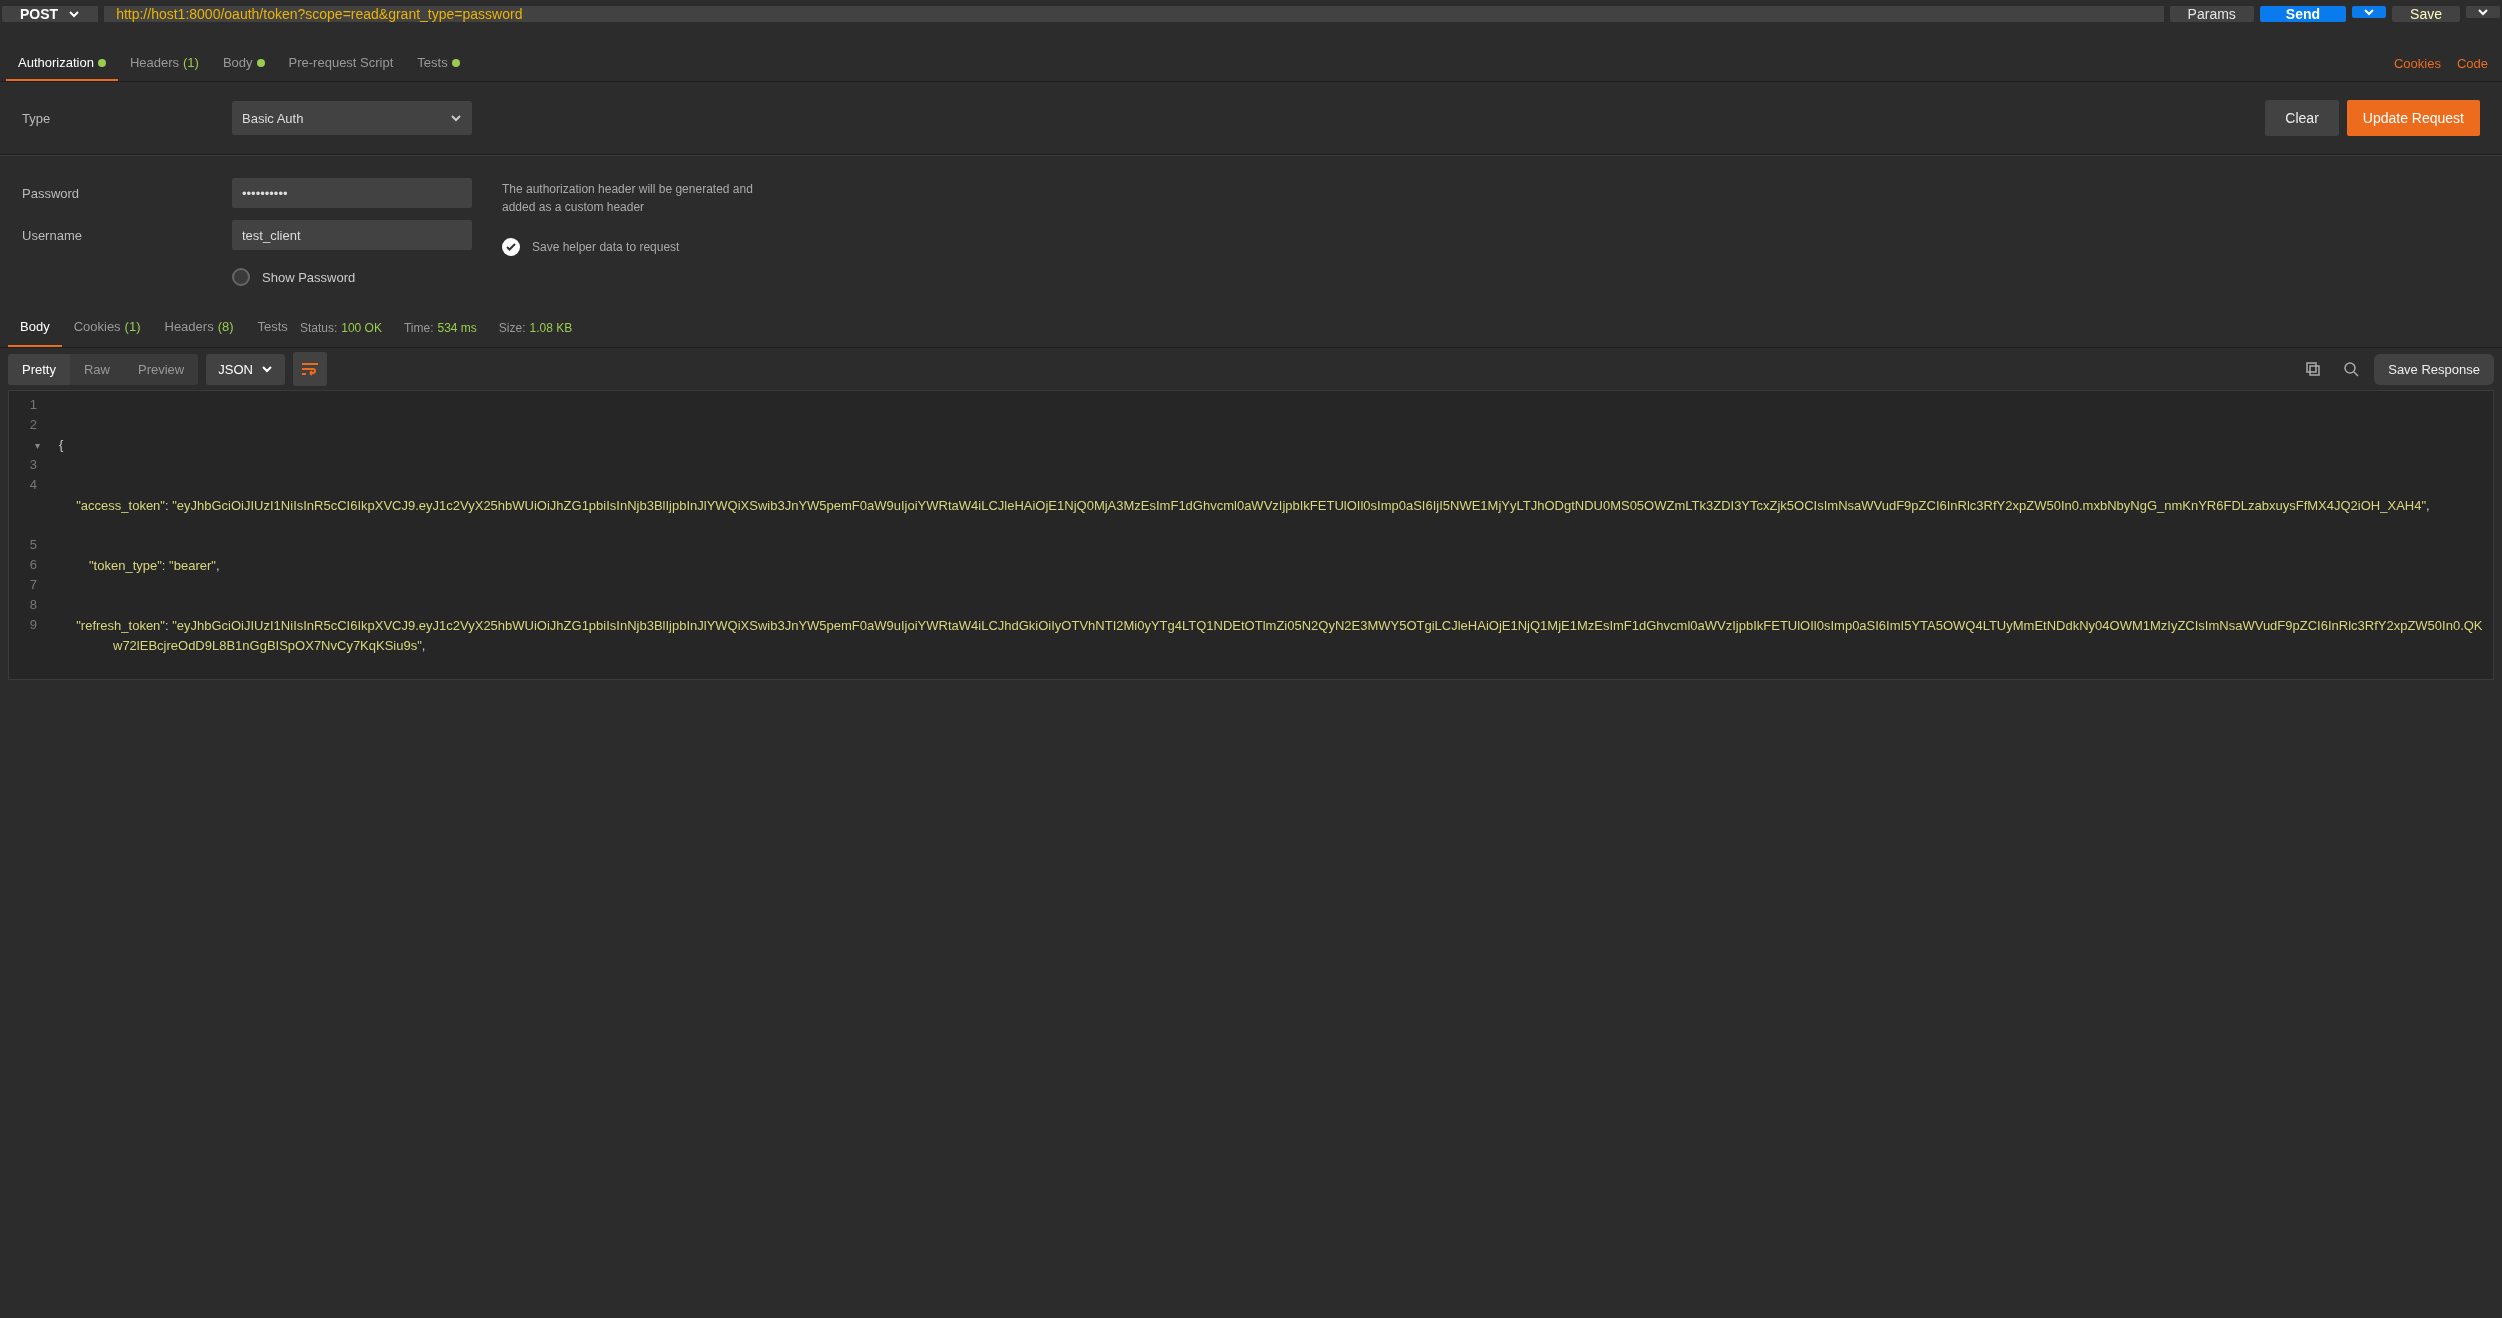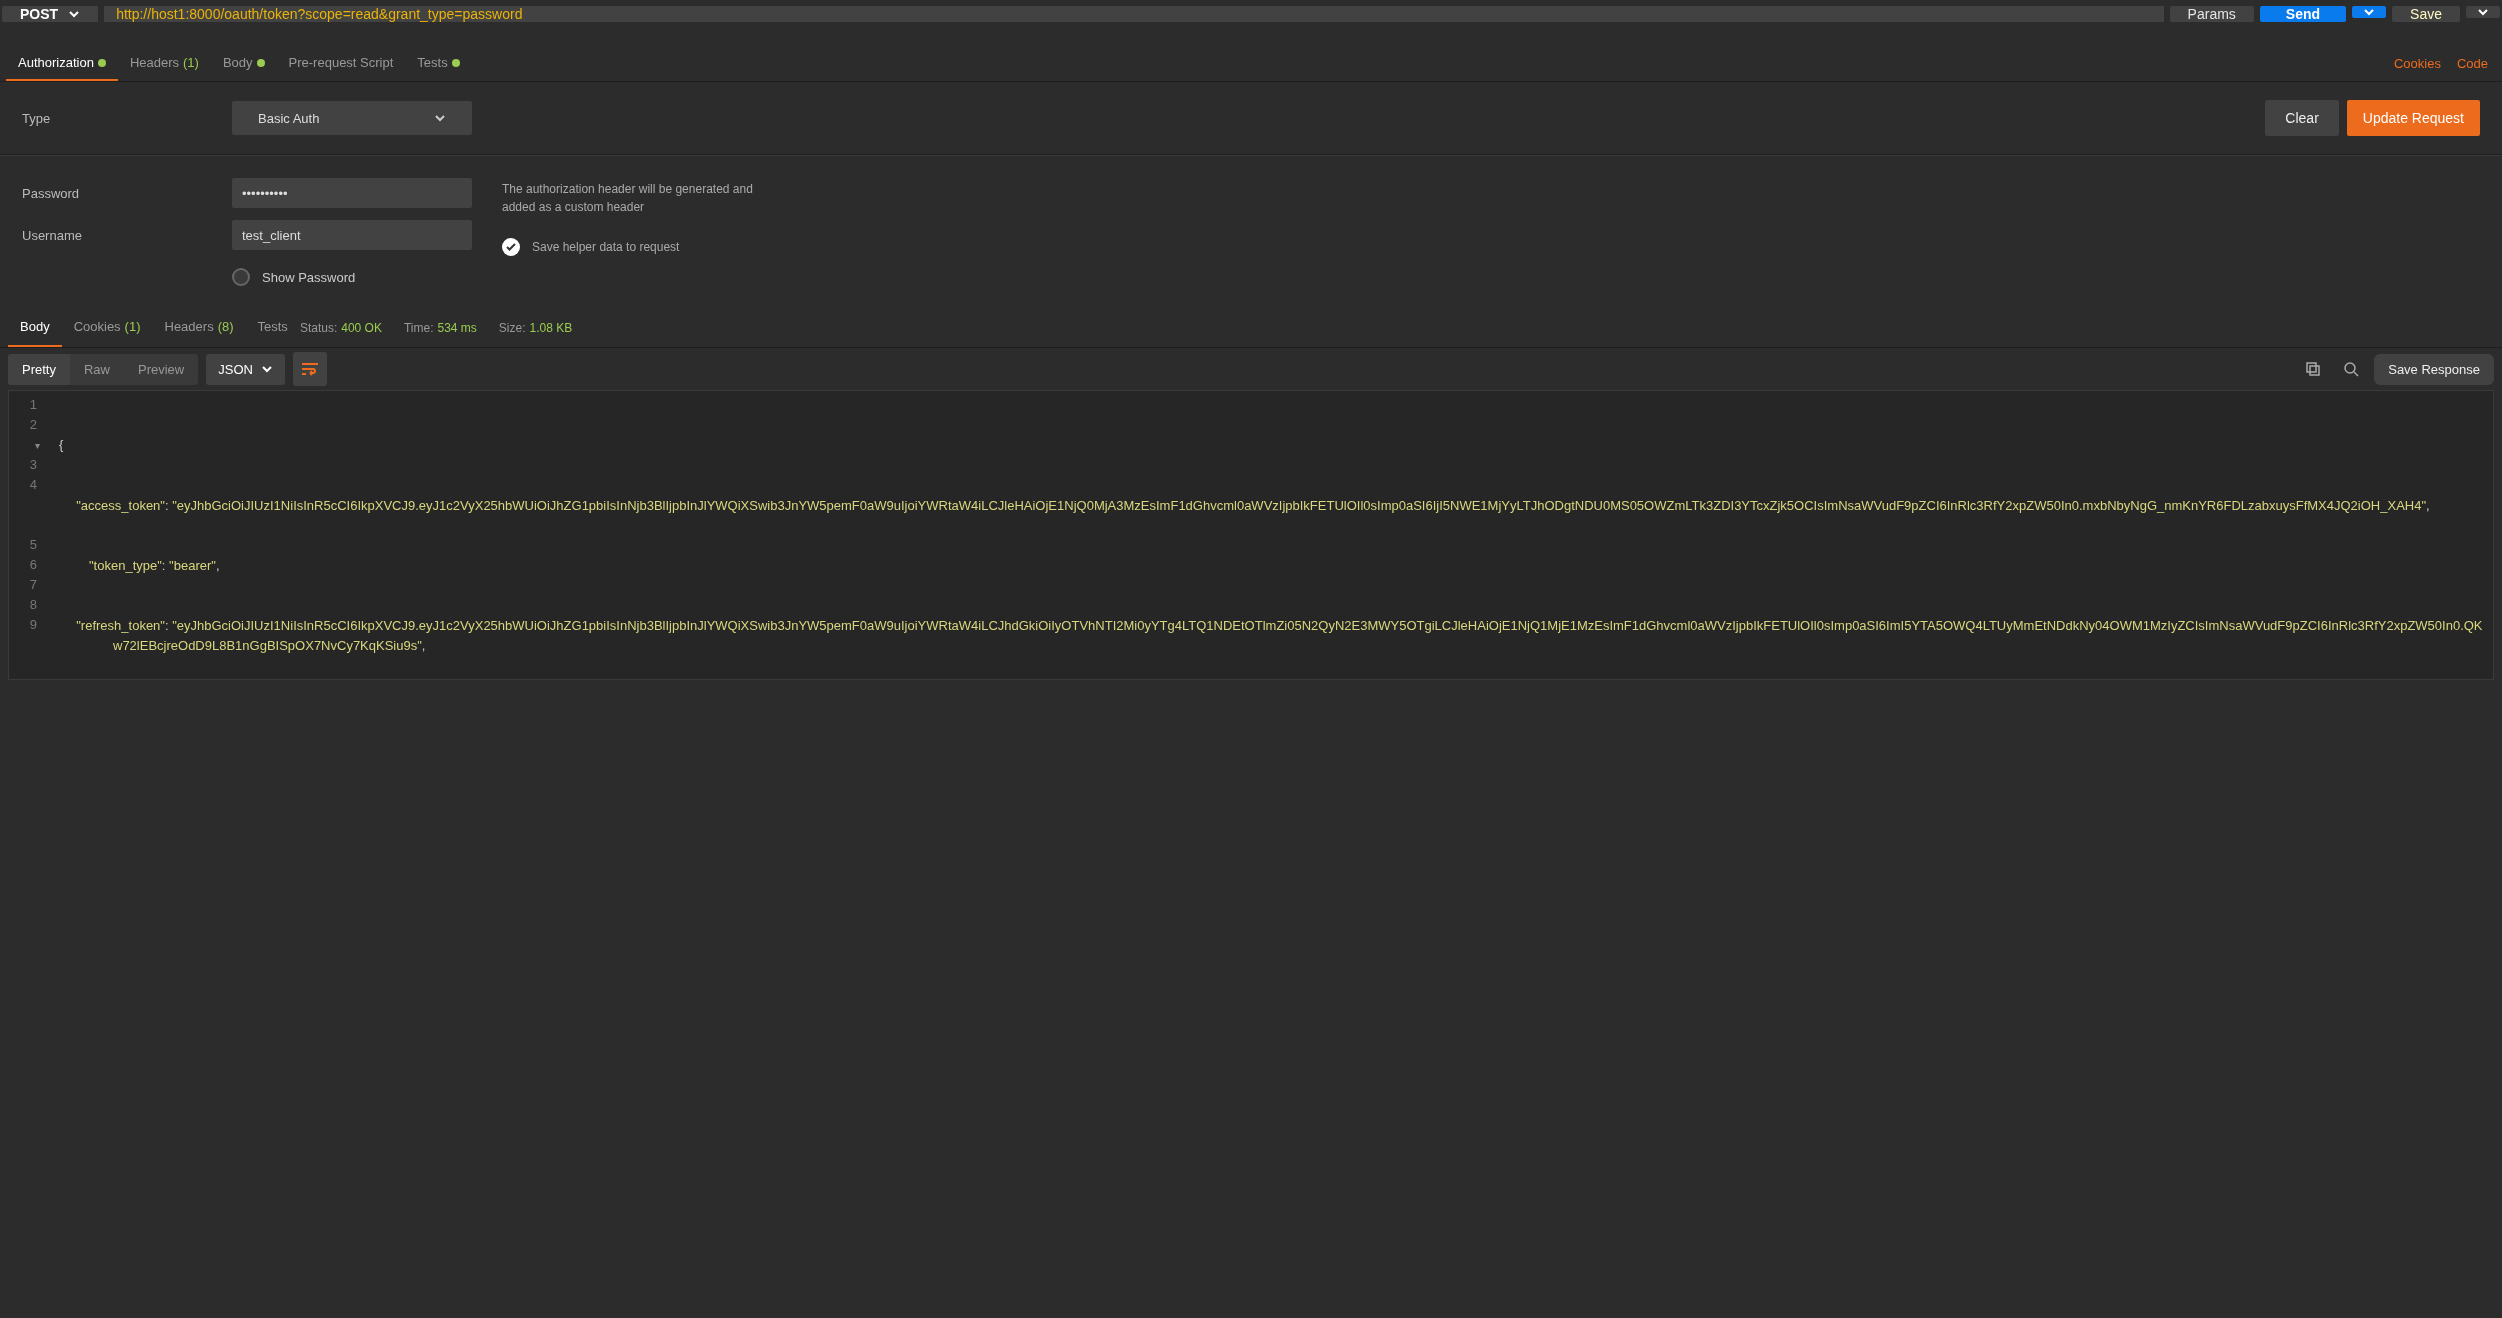--- a/index.html
+++ b/index.html
@@ -16,21 +16,21 @@
 .tabs-row { display: flex; align-items: center; border-bottom: 1px solid #1e1e1e; padding: 0 6px; height: 36px; }
 .tab { padding: 0 12px; height: 100%; display: flex; align-items: center; gap: 4px; font-size: 13px; color: #999; cursor: pointer; border-bottom: 2px solid transparent; }
 .tab.active { color: #fff; border-bottom-color: #ED6B1C; }
 .tab .count { color: #9BCB50; }
 .dot { width: 8px; height: 8px; border-radius: 50%; background: #9BCB50; display: inline-block; }
 .tabs-row .spacer { flex: 1; }
 .link-orange { color: #ED6B1C; font-size: 13px; padding: 0 8px; cursor: pointer; }
 .auth-panel { padding: 18px 22px; border-bottom: 1px solid #1e1e1e; }
 .auth-row1 { display: flex; align-items: center; }
 .label { width: 210px; color: #bbb; font-size: 13px; }
-.select-box { background: #424242; color: #ddd; display: flex; align-items: center; justify-content: space-between; padding: 0 26px; height: 34px; width: 240px; cursor: pointer; border-radius: 2px; }
+.select-box { background: #424242; color: #ddd; display: flex; align-items: center; justify-content: space-between; padding: 0 10px; height: 34px; width: 240px; cursor: pointer; border-radius: 2px; }
 .auth-row1 .spacer { flex: 1; }
 .btn-grey { background: #424242; color: #eee; padding: 0 20px; height: 36px; }
 .auth-fields { padding: 22px; display: flex; gap: 30px; border-top: 1px solid #3a3a3a; }
 .fields-left { display: flex; flex-direction: column; gap: 12px; }
 .field-row { display: flex; align-items: center; }
 .text-input { background: #424242; border: none; color: #ddd; height: 30px; width: 240px; padding: 0 10px; outline: none; font-size: 13px; border-radius: 2px; }
 .show-pw { display: flex; align-items: center; gap: 12px; margin-left: 210px; margin-top: 6px; }
 .radio-off { width: 18px; height: 18px; border-radius: 50%; border: 2px solid #666; background: #3a3a3a; }
 .fields-right { padding-top: 2px; color: #aaa; font-size: 12px; line-height: 1.5; }
 .check-on { width: 18px; height: 18px; border-radius: 50%; background: #fff; display: inline-flex; align-items: center; justify-content: center; margin-right: 12px; }
@@ -165,21 +165,21 @@
   </div>
   <div class="tab">
     <span>Headers</span>
     <span class="count">(8)</span>
   </div>
   <div class="tab">
     <span>Tests</span>
   </div>
   <div class="spacer"></div>
   <div class="resp-meta">
-    <div><span>Status:</span><span class="val">400 OK</span></div>
+    <div><span>Status:</span><span class="val">100 OK</span></div>
     <div><span>Time:</span><span class="val">534 ms</span></div>
     <div><span>Size:</span><span class="val">1.08 KB</span></div>
   </div>
 </div>
 
 <div class="resp-toolbar">
   <div class="seg">
     <div class="seg-btn active">Pretty</div>
     <div class="seg-btn">Raw</div>
     <div class="seg-btn">Preview</div>

